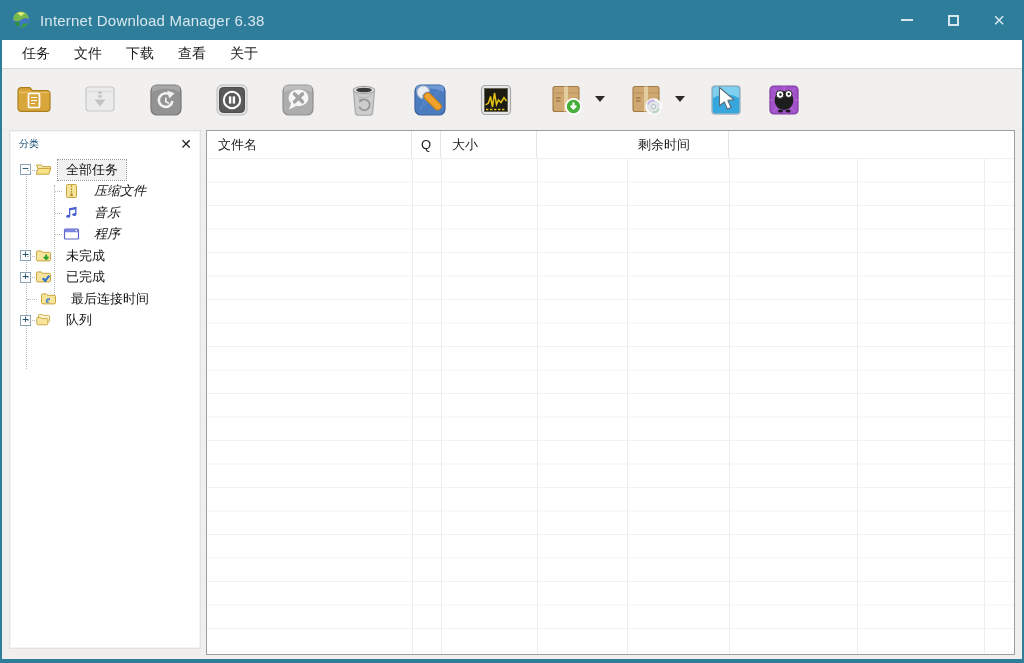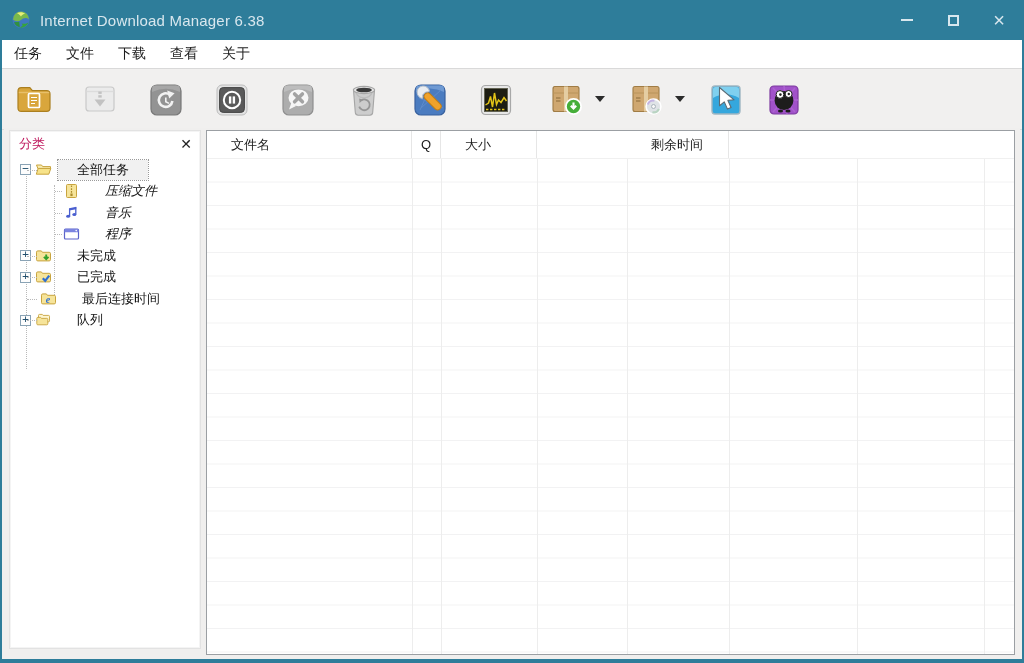--- a/index.html
+++ b/index.html
@@ -21,21 +21,21 @@
   .titlebar .title{ font-size:15px; letter-spacing:.2px; color:#d8e7ee; }
   .win-controls{ margin-left:auto; display:flex; height:100%; }
   .win-btn{ width:46px; height:100%; display:flex; align-items:center; justify-content:center; cursor:default; }
   .glyph-min{ width:12px; height:2px; background:#d8e7ee; }
   .glyph-max{ width:11px; height:11px; border:2px solid #d8e7ee; }
   .glyph-close{ font-size:20px; line-height:1; color:#d8e7ee; font-weight:400; }
 
   
   .menubar{
     height:29px; background:#ffffff; border-bottom:1px solid #d9d9d9;
-    display:flex; align-items:center; padding-left:0;
+    display:flex; align-items:center; padding-left:8px;
   }
   .menu-item{ padding:0 12px; font-size:14px; color:#1c1c1c; height:100%; display:flex; align-items:center; }
 
   
   .toolbar{
     height:61px; background:#f1f0ef; border-bottom:1px solid #dcdcdc;
     display:flex; align-items:center; padding-left:9px;
   }
   .tb-btn{ width:46px; height:46px; display:flex; align-items:center; justify-content:center; border-radius:4px; }
   .tb-btn svg{ width:42px; height:42px; }
@@ -46,48 +46,48 @@
   
   .content{ position:absolute; top:128px; left:2px; right:2px; bottom:4px; background:#f0efee; }
   .bottom-strip{ position:absolute; left:0; right:0; bottom:0; height:4px; background:#2e7d9a; }
 
   
   .sidebar{
     position:absolute; left:5px; top:2px; width:192px; bottom:10px;
     background:#ffffff; border:1px solid #e2e2e2; box-shadow:0 0 0 1px #f4f4f4 inset;
   }
   .sb-header{ height:24px; display:flex; align-items:center; padding:2px 8px 0 9px; }
-  .sb-title{ font-size:13px; color:#be185d; }
+  .sb-title{ font-size:10px; color:#0c4a6e; }
   .sb-close{ margin-left:auto; font-size:14px; color:#222; line-height:1; font-weight:bold; cursor:default; }
   .tree{ position:relative; padding-top:4px; }
   .tree .vline1{ position:absolute; left:16px; top:18px; height:196px; border-left:1px dotted #b9b9b9; }
   .tree .vline2{ position:absolute; left:44px; top:30px; height:118px; border-left:1px dotted #b9b9b9; }
   .trow{ position:relative; height:21.5px; display:flex; align-items:center; font-size:13px; color:#141414; white-space:nowrap; }
   .trow.d0{ padding-left:10px; }
   .trow.d0.noexp{ padding-left:30px; }
   .trow.d1{ padding-left:53px;font-style:italic; }
   .trow .stub{ position:absolute; top:50%; border-top:1px dotted #b9b9b9; }
   .trow.d0 .stub{ left:17px; width:10px; }
   .trow.d1 .stub{ left:45px; width:7px; }
   .expander{
     width:11px; height:11px; border:1px solid #8aa3b5; background:#fdfdfd;
     font-size:11px; line-height:8px; text-align:center; color:#23506e;
     margin-right:4px; flex:0 0 auto; font-family:"DejaVu Sans Mono", monospace;
   }
   .ticon{ width:17px; height:16px; margin-right:6px; flex:0 0 auto; }
-  .tlabel{ padding:1px 19px; }
+  .tlabel{ padding:1px 8px; }
   .trow.selected .tlabel{ background:#f1f1f1; outline:1px dotted #9a9a9a; }
 
   
   .listpanel{
     position:absolute; left:202px; top:2px; right:5px; bottom:4px;
     background:#ffffff; border:1px solid #9b9fa3;
   }
   .lp-header{ display:flex; height:28px; align-items:stretch; border-bottom:1px solid #f0f0f0; }
-  .col{ font-size:13px; color:#1c1c1c; display:flex; align-items:center; padding-left:24px; border-right:1px solid #e6e6e6; overflow:hidden; }
+  .col{ font-size:13px; color:#1c1c1c; display:flex; align-items:center; padding-left:11px; border-right:1px solid #e6e6e6; overflow:hidden; }
   .col.c0{ width:205px; }
   .col.c1{ width:29px; justify-content:center; padding-left:0; }
   .col.c2{ width:96px; }
   .col.c3{ width:90px;margin-top:44px; }
   .col.c4{ width:102px; }
   .col.c5{ width:128px; }
   .col.c6{ width:127px; }
   .col.cfill{ flex:1; border-right:none; }
   .lp-body{
     position:absolute; top:28px; left:0; right:0; bottom:0;

